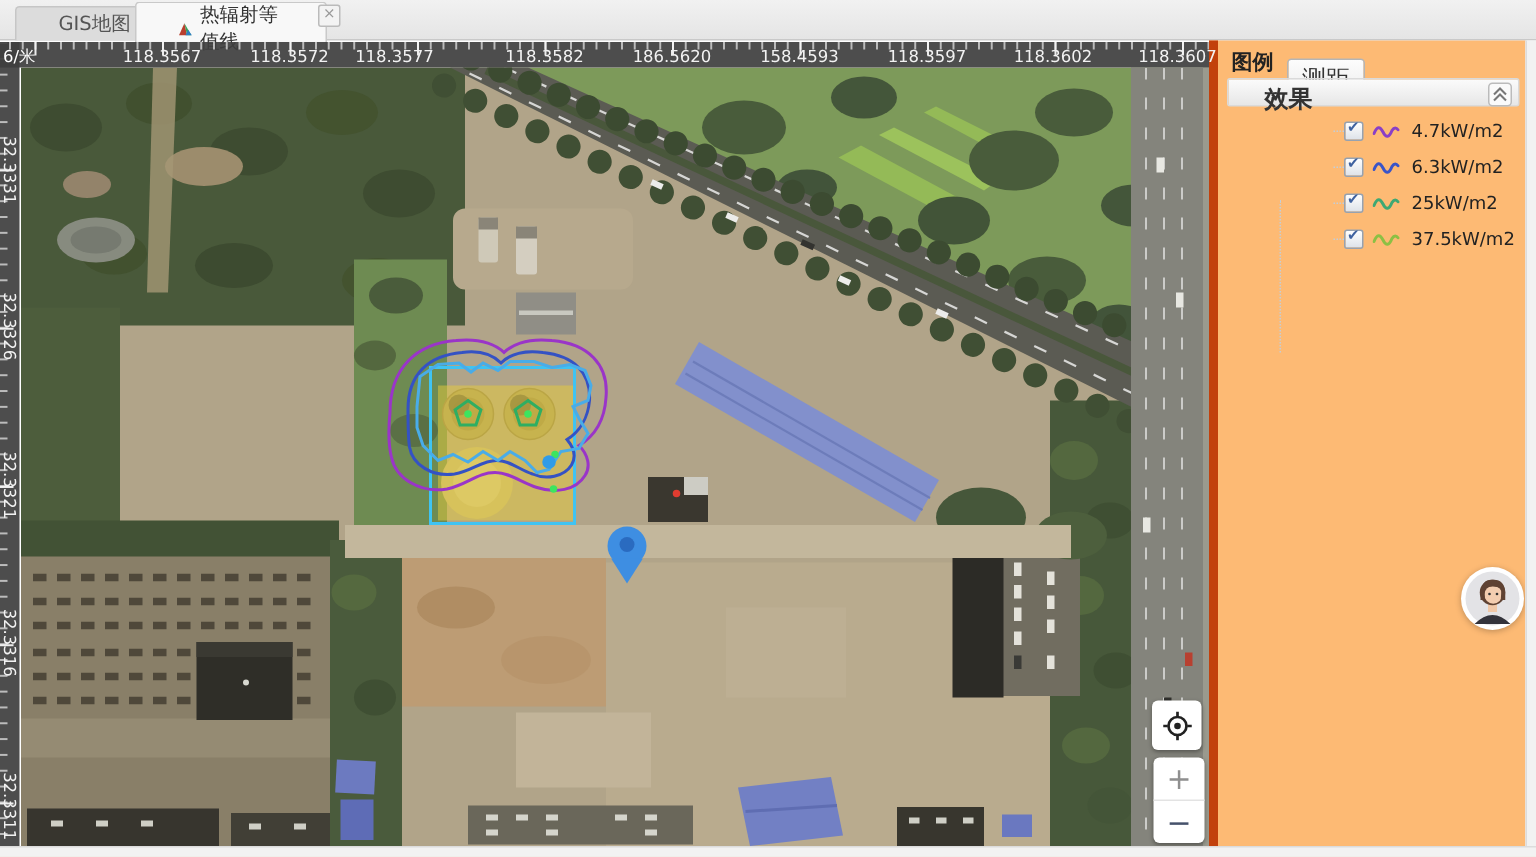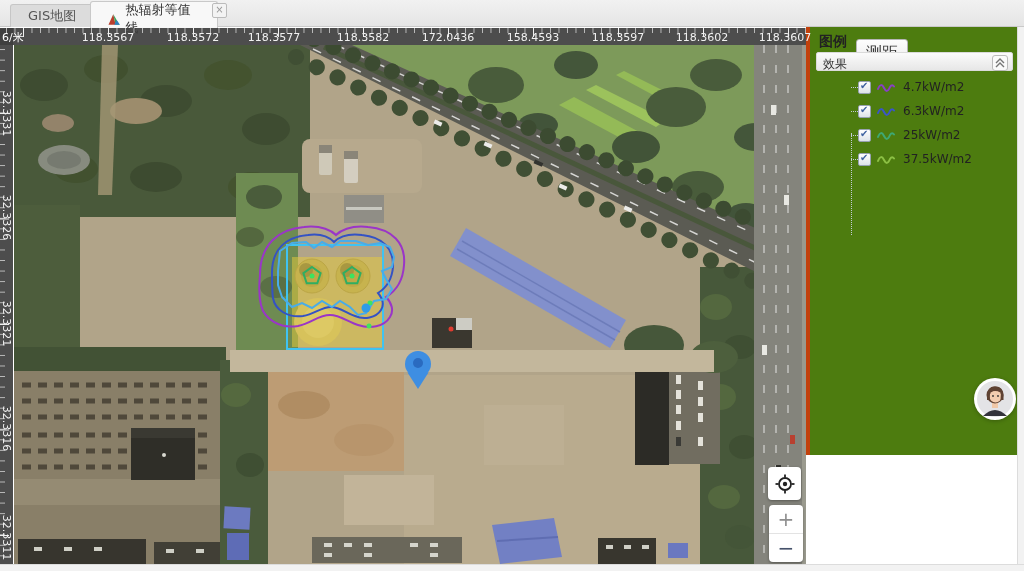--- a/index.html
+++ b/index.html
@@ -3,21 +3,21 @@
 <meta charset="utf-8">
 <style>
   html,body{margin:0;padding:0;width:1024px;height:571px;overflow:hidden;
     font-family:"DejaVu Sans","Liberation Sans",sans-serif;background:#fff;}
   .app{position:relative;width:1024px;height:571px;background:#fff;overflow:hidden;}
 
   
   .tabbar{position:absolute;left:0;top:0;width:1024px;height:27px;
     background:linear-gradient(#f1f1f1,#e5e5e5);border-bottom:1px solid #c9c9c9;box-sizing:border-box;}
   .tab{position:absolute;box-sizing:border-box;display:flex;align-items:center;gap:5px;
-    font-size:13px;color:#555;padding:0 17px;cursor:default;}
+    font-size:13px;color:#555;padding:0 28px;cursor:default;}
   .tab-inactive{left:10px;top:4px;height:23px;background:#dcdcdc;border:1px solid #c6c6c6;
     border-bottom:none;border-radius:3px 3px 0 0;}
   .tab-active{left:90px;top:1px;height:36px;background:#f8f8f8;border:1px solid #c9c9c9;
     border-bottom:1px solid #f8f8f8;border-radius:3px 3px 0 0;color:#333;width:128px;}
   .tab-close{position:absolute;left:212px;top:3px;width:13px;height:13px;border:1px solid #bbb;
     border-radius:2px;background:#f3f3f3;color:#999;font-size:10px;line-height:11px;text-align:center;}
 
   
   .map-svg{position:absolute;left:14px;top:45px;width:792px;height:520px;}
   .ruler-top{position:absolute;left:0;top:28px;width:806px;height:17px;
@@ -38,31 +38,31 @@
   .scale-label{position:absolute;left:2px;top:30px;color:#fff;font-size:11px;z-index:6;}
 
   .locate-btn{position:absolute;left:768px;top:467px;width:33px;height:33px;background:#fff;
     border-radius:4px;box-shadow:0 1px 3px rgba(0,0,0,.35);display:flex;align-items:center;justify-content:center;z-index:6;}
   .zoomctl{position:absolute;left:769px;top:505px;width:34px;height:57px;background:#fff;border-radius:4px;
     box-shadow:0 1px 3px rgba(0,0,0,.35);display:flex;flex-direction:column;z-index:6;}
   .zbtn{flex:1;display:flex;align-items:center;justify-content:center;font-size:20px;color:#8f8f8f;cursor:pointer;}
   .zbtn.minus{color:#46526b;border-top:1px solid #e3e3e3;}
 
   
-  .sidebar{position:absolute;left:806px;top:27px;width:211px;height:428px;background:#4d7c0f;
-    border-left:4px solid #c2410c;box-sizing:border-box;}
+  .sidebar{position:absolute;left:806px;top:27px;width:211px;height:538px;background:#fdba74;
+    border-left:6px solid #c2410c;box-sizing:border-box;}
   .legend-title{position:absolute;left:9px;top:6px;font-size:14px;font-weight:bold;color:#222;}
   .measure-btn{position:absolute;left:46px;top:12px;padding:3px 9px;font-size:16px;color:#333;
     background:linear-gradient(#fdfdfd,#e9e9e9);border:1px solid #b5b5b5;border-radius:3px;cursor:pointer;}
   .fx-bar{position:absolute;left:6px;top:25px;right:4px;height:19px;
     background:linear-gradient(#fbfbfb,#e7e7e7);border:1px solid #dadada;border-radius:2px;box-sizing:border-box;}
-  .fx-title{position:absolute;left:6px;top:3px;font-size:12px;font-weight:normal;color:#333;}
+  .fx-title{position:absolute;left:24px;top:3px;font-size:16px;font-weight:bold;color:#333;}
   .fx-collapse{position:absolute;right:4px;top:2px;width:14px;height:14px;background:#fafafa;
     border:1px solid #bbb;border-radius:3px;display:flex;align-items:center;justify-content:center;cursor:pointer;}
-  .legend-list{position:absolute;left:0;top:48px;right:16px;}
+  .legend-list{position:absolute;left:0;top:48px;right:16px;padding-left:36px;}
   .legend-row{position:relative;height:24px;display:flex;align-items:center;gap:6px;padding-left:48px;}
   .legend-row::before{content:"";position:absolute;left:41px;top:50%;width:7px;border-top:1px dotted #c3cdd8;}
   .treeline{position:absolute;left:41px;top:58px;height:102px;border-left:1px dotted #c3cdd8;}
   .checkbox{width:13px;height:13px;border:1px solid #97a2b0;border-radius:2px;box-sizing:border-box;
     background:linear-gradient(#fefefe,#dee3e9);position:relative;flex:0 0 auto;cursor:pointer;}
   .checkbox::after{content:"✔";position:absolute;left:1px;top:-2px;font-size:10px;color:#3f62a0;}
   .wave{display:inline-flex;flex:0 0 auto;}
   .legend-label{font-size:12px;color:#222;}
 
   
@@ -310,23 +310,23 @@
     <g style="color: rgb(62, 142, 226);">
       <circle cx="404" cy="319" r="13" fill="currentColor"></circle>
       <polygon points="393.5,327.5 414.5,327.5 404,344" fill="currentColor"></polygon>
       <circle cx="404" cy="318" r="5" fill="#2a6bc0"></circle>
     </g>
   </svg>
 
   <div class="ruler-top">
     <span style="left:108px">118.3567</span>
     <span style="left:193px">118.3572</span>
-    <span style="left:274px">118.3577</span>
+    <span style="left:263px">118.3577</span>
     <span style="left:363px">118.3582</span>
-    <span style="left:448px">172.0436</span>
+    <span style="left:448px">186.5620</span>
     <span style="left:533px">158.4593</span>
     <span style="left:618px">118.3597</span>
     <span style="left:702px">118.3602</span>
     <span style="left:785px">118.3607</span>
   </div>
   <div class="ruler-left">
     <span style="top:79px">32.3331</span>
     <span style="top:183px">32.3326</span>
     <span style="top:289px">32.3321</span>
     <span style="top:394px">32.3316</span>

